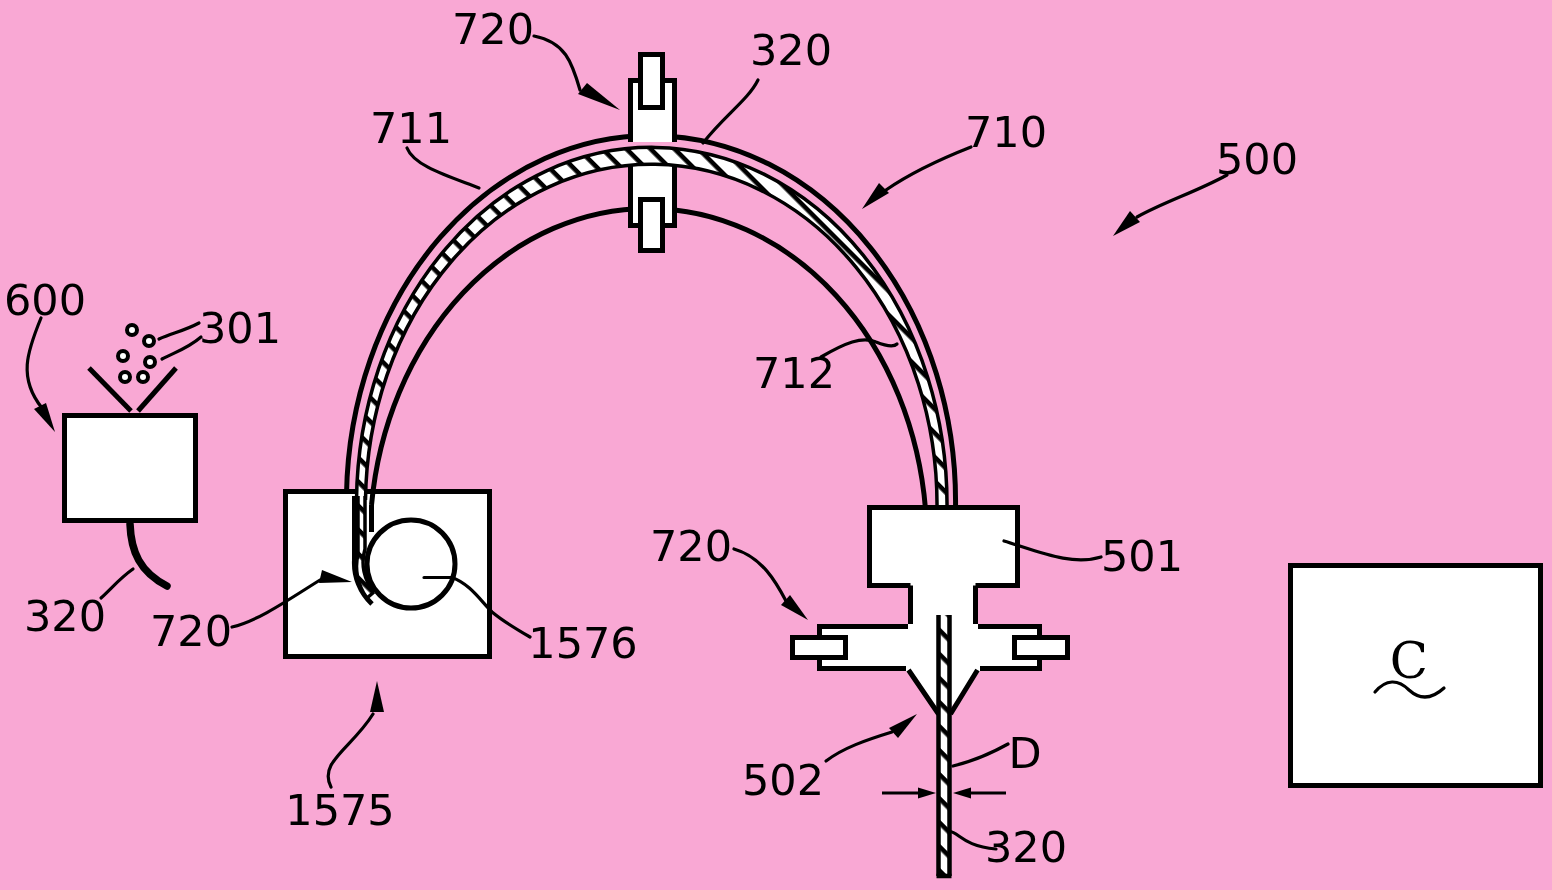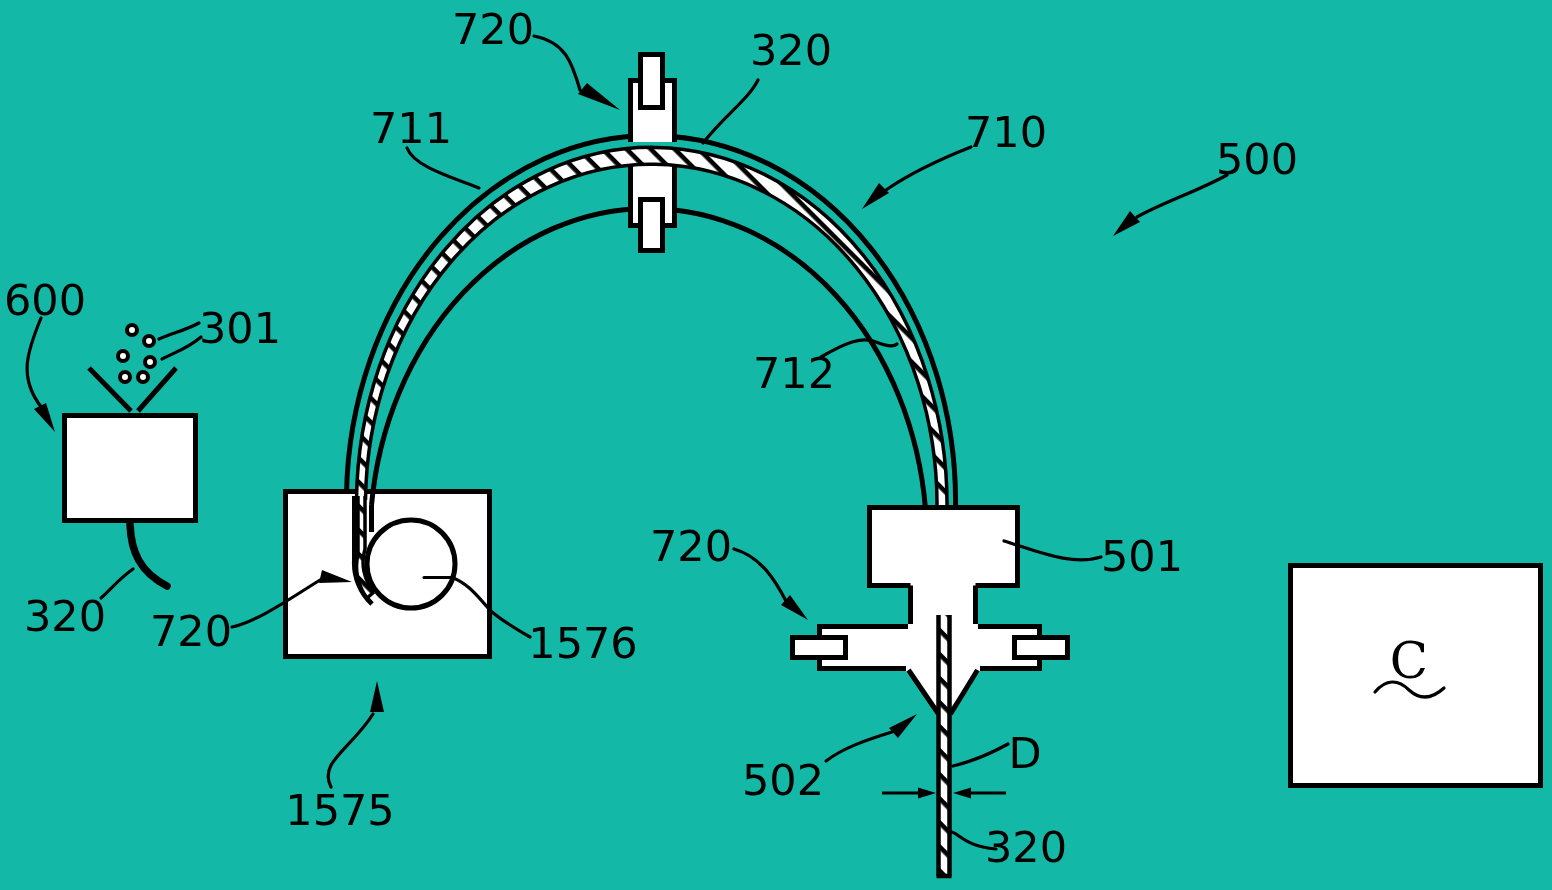--- a/index.html
+++ b/index.html
@@ -1,19 +1,19 @@
 <!DOCTYPE html>
 <html><head>
 <meta charset="utf-8">
 <style>
   html,body{margin:0;padding:0;background:#ffffff;}
   .figure-wrap{
     position:relative;
     width:1552px;height:890px;
-    background:#14b8a6;
+    background:#f9a8d4;
     overflow:hidden;
     font-family:"DejaVu Sans",sans-serif;
   }
   svg{display:block;}
   .wall{fill:none;stroke:#000;stroke-width:5;}
   .wall4{fill:none;stroke:#000;stroke-width:4.5;}
   .edge{fill:none;stroke:#000;stroke-width:3.5;}
   .leader{fill:none;stroke:#000;stroke-width:3.2;stroke-linecap:round;}
   .arrowhead{fill:#000;stroke:none;}
   .whitefill{fill:#ffffff;stroke:none;}

